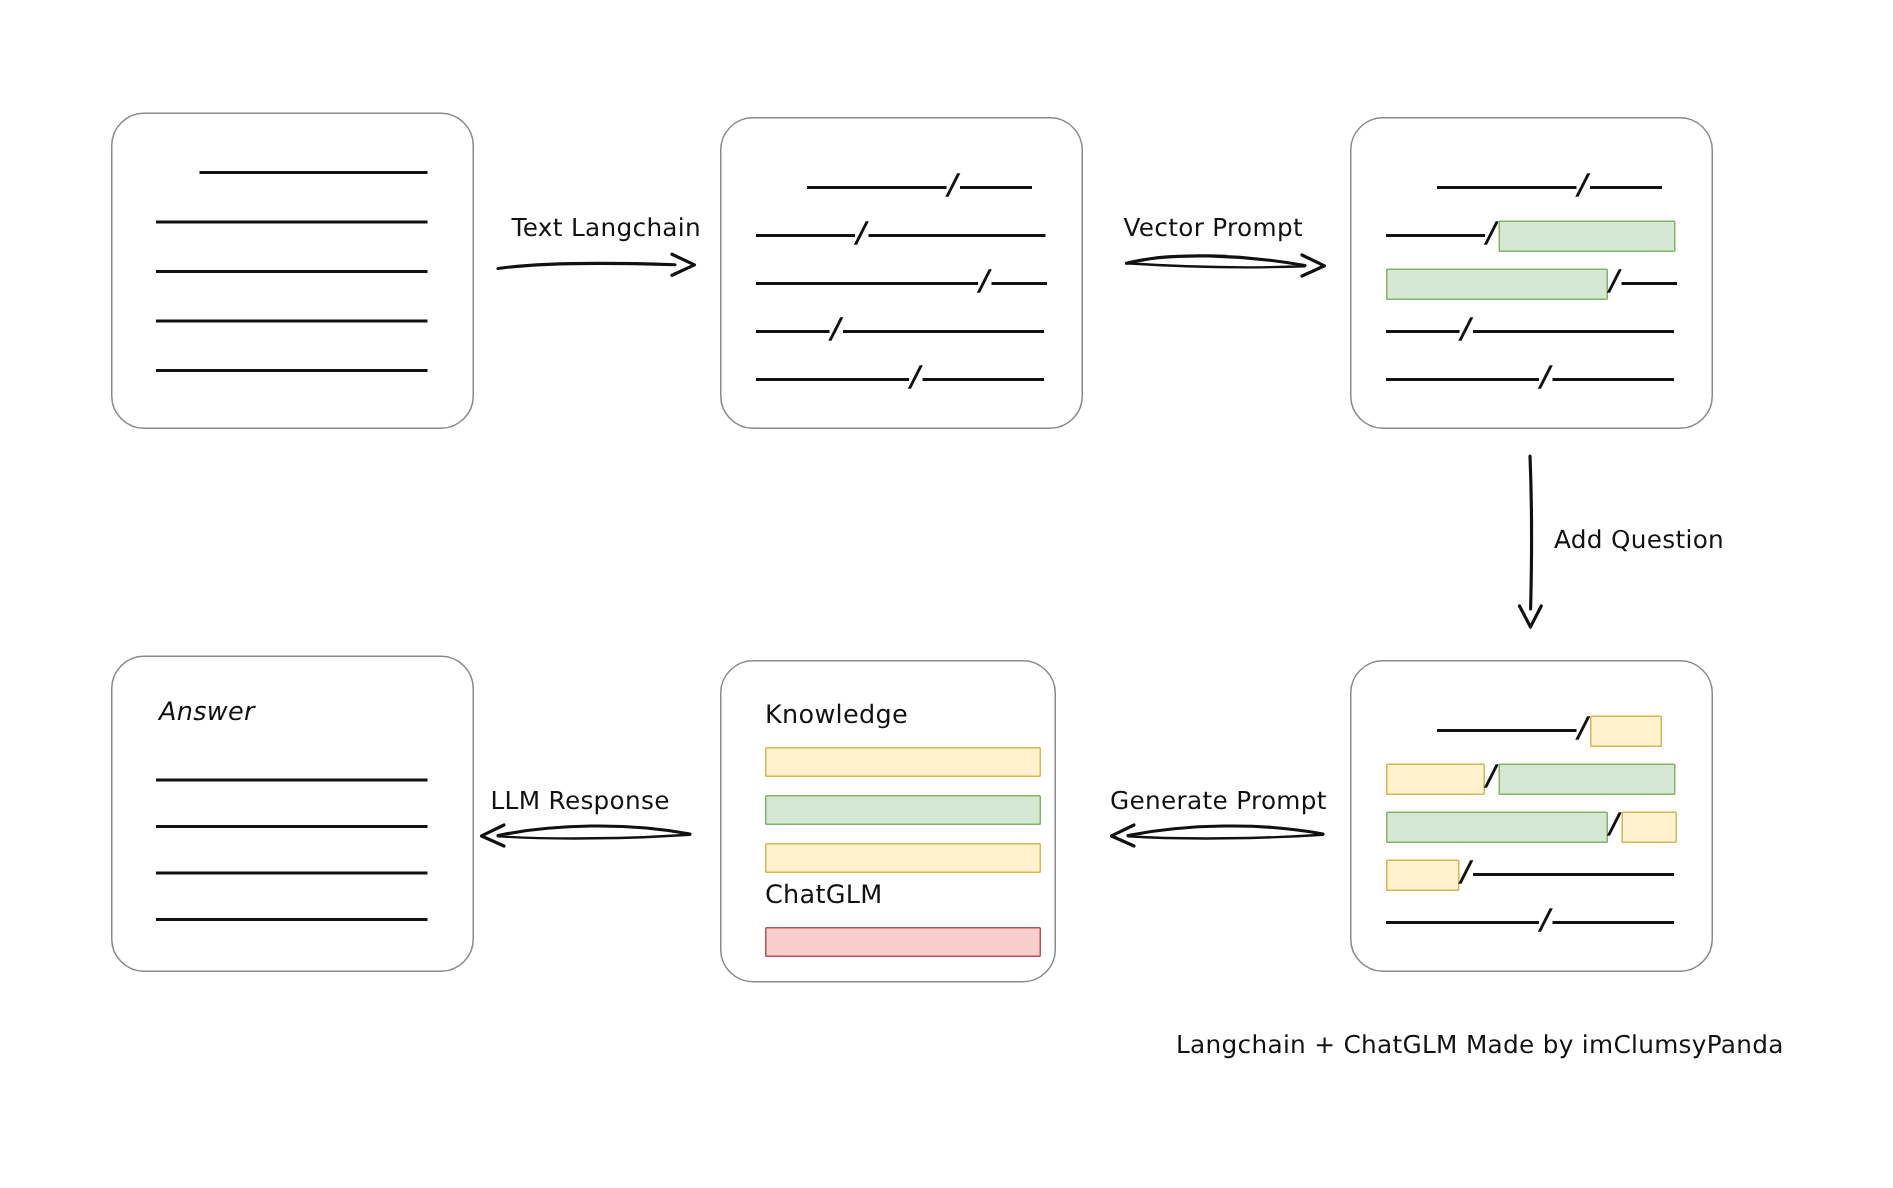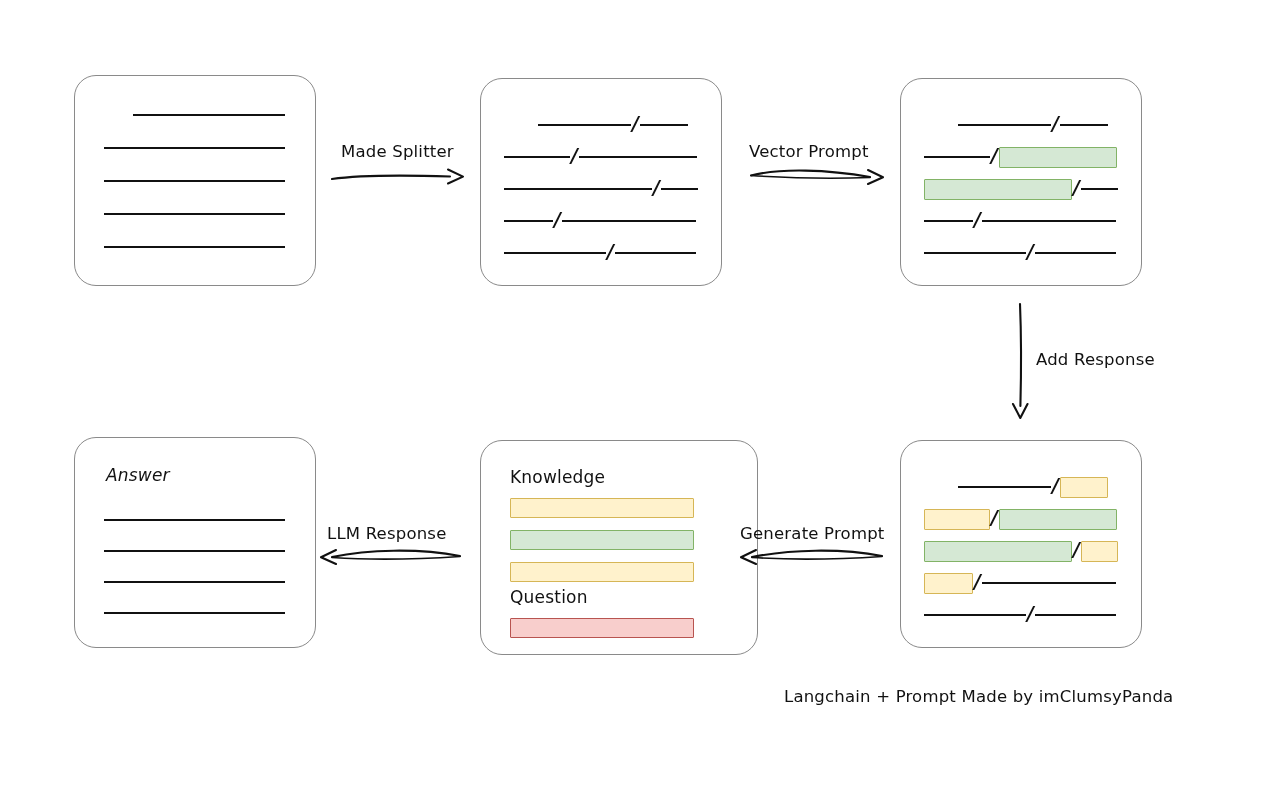--- a/index.html
+++ b/index.html
@@ -126,21 +126,21 @@
         <div class="line-row" style="left: 29px; top: 139px;">
           <span class="seg" style="width: 181px;"></span>
         </div>
         <div class="line-row" style="left: 29px; top: 172px;">
           <span class="seg" style="width: 181px;"></span>
         </div>
       </div>
   </div>
 
   <div class="arrow-wrap" style="left:330px; top:147px; width:138px; height:46px;">
-    <div class="arrow-label" style="left:11px; top:-5px;">Made Splitter</div>
+    <div class="arrow-label" style="left:11px; top:-5px;">Text Langchain</div>
     <svg width="138" height="46" viewBox="0 0 138 46">
       <path d="M2,32 C30,28 72,28 120,29.5" fill="none" stroke="#111" stroke-width="2.1" stroke-linecap="round"></path>
       <path d="M118,22.5 L133,29.6 L118,36.5" fill="none" stroke="#111" stroke-width="2.1" stroke-linejoin="round" stroke-linecap="round"></path>
     </svg>
   </div>
 
   <div class="card" style="left:480px; top:78px; width:242px; height:208px;">
     <div class="lines">
         <div class="line-row" style="left: 57px; top: 47px;">
           <span class="seg" style="width: 93px;"></span>
@@ -203,21 +203,21 @@
         </div>
         <div class="line-row" style="left: 23px; top: 175px;">
           <span class="seg" style="width: 102px;"></span>
           <span class="slash">/</span>
           <span class="seg" style="width: 81px;"></span>
         </div>
       </div>
   </div>
 
   <div class="arrow-wrap" style="left:992px; top:300px; width:170px; height:122px;">
-    <div class="arrow-label" style="left:44px; top:50px;">Add Response</div>
+    <div class="arrow-label" style="left:44px; top:50px;">Add Question</div>
     <svg width="170" height="122" viewBox="0 0 170 122">
       <path d="M28,4 C29.5,40 29.2,75 28.4,106" fill="none" stroke="#111" stroke-width="2.1" stroke-linecap="round"></path>
       <path d="M21,104 L28.3,118 L35.5,104" fill="none" stroke="#111" stroke-width="2.1" stroke-linejoin="round" stroke-linecap="round"></path>
     </svg>
   </div>
 
   <div class="card" style="left:74px; top:437px; width:242px; height:211px;font-style:italic;">
     <div class="card-label" style="left:31px; top:27px;">Answer</div>
     <div class="lines">
         <div class="line-row" style="left: 29px; top: 83px;">
@@ -237,28 +237,28 @@
 
   <div class="arrow-wrap" style="left:318px; top:524px; width:148px; height:48px;text-align:right;">
     <div class="arrow-label" style="left:9px; top:0px;">LLM Response</div>
     <svg width="148" height="48" viewBox="0 0 148 48">
       <path d="M142,32 C100,24 50,25.5 14,33" fill="none" stroke="#111" stroke-width="2.1" stroke-linecap="round"></path>
       <path d="M142,32.5 C104,35 52,36 14,33.5" fill="none" stroke="#111" stroke-width="1.6" stroke-linecap="round"></path>
       <path d="M18,26 L3,33.3 L18,40" fill="none" stroke="#111" stroke-width="2.1" stroke-linejoin="round" stroke-linecap="round"></path>
     </svg>
   </div>
 
-  <div class="card" style="left:480px; top:440px; width:278px; height:215px;">
+  <div class="card" style="left:480px; top:440px; width:224px; height:215px;">
     <div class="card-label" style="left:29px; top:26px;">Knowledge</div>
     <div class="bars">
         <div class="bar yellow" style="left: 29px; top: 57px; width: 184px;"></div>
         <div class="bar green" style="left: 29px; top: 89px; width: 184px;"></div>
         <div class="bar yellow" style="left: 29px; top: 121px; width: 184px;"></div>
       </div>
-    <div class="card-label" style="left:29px; top:146px;">Question</div>
+    <div class="card-label" style="left:29px; top:146px;">ChatGLM</div>
     <div class="bars">
         <div class="bar red" style="left: 29px; top: 177px; width: 184px;"></div>
       </div>
   </div>
 
   <div class="arrow-wrap" style="left:736px; top:524px; width:152px; height:48px;text-decoration:underline;">
     <div class="arrow-label" style="left:4px; top:0px;">Generate Prompt</div>
     <svg width="152" height="48" viewBox="0 0 152 48">
       <path d="M146,32 C104,24 54,25.5 16,33" fill="none" stroke="#111" stroke-width="2.1" stroke-linecap="round"></path>
       <path d="M146,32.5 C108,35 56,36 16,33.5" fill="none" stroke="#111" stroke-width="1.6" stroke-linecap="round"></path>
@@ -289,15 +289,15 @@
           <span class="seg" style="width: 134px;"></span>
         </div>
         <div class="line-row" style="left: 23px; top: 175px;">
           <span class="seg" style="width: 102px;"></span>
           <span class="slash">/</span>
           <span class="seg" style="width: 81px;"></span>
         </div>
       </div>
   </div>
 
-  <div class="footer" style="left:784px; top:687px;">Langchain + Prompt Made by imClumsyPanda</div>
+  <div class="footer" style="left:784px; top:687px;">Langchain + ChatGLM Made by imClumsyPanda</div>
 
 </div>
 
 </body></html>

